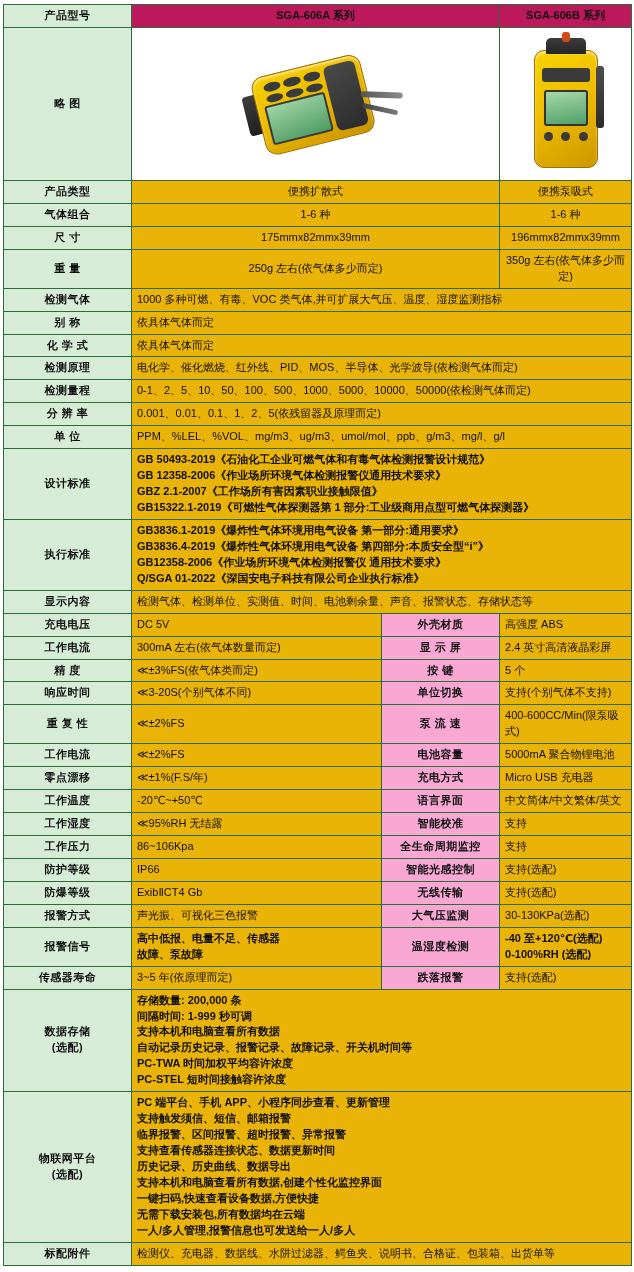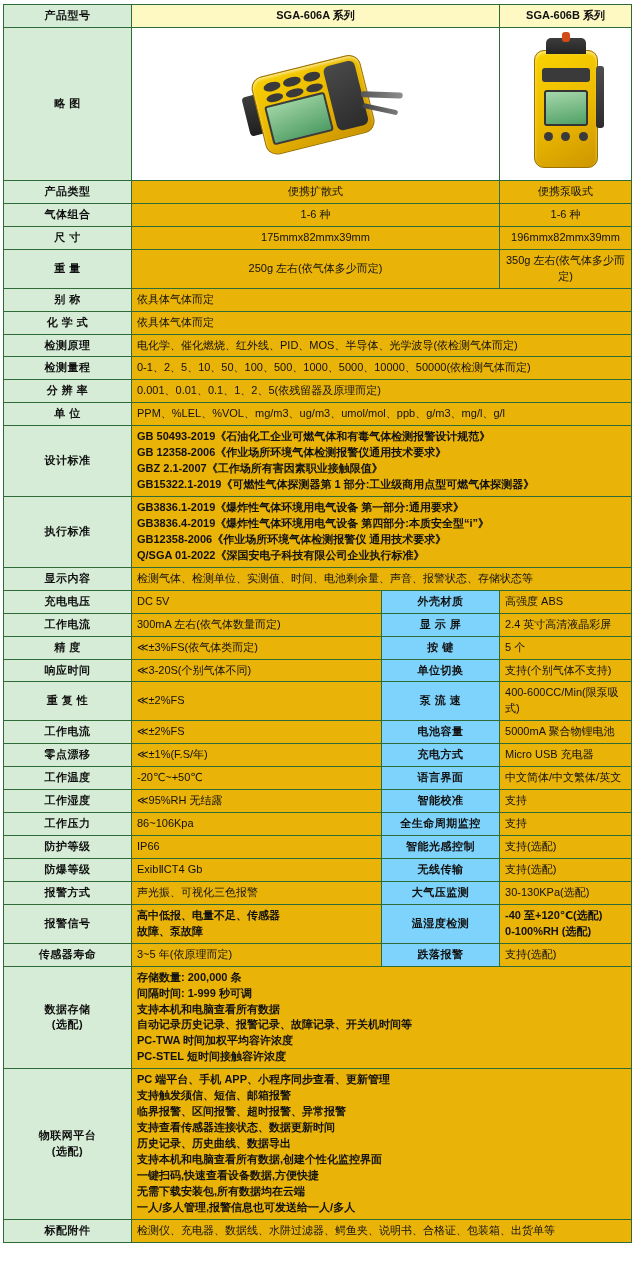--- a/index.html
+++ b/index.html
@@ -31,36 +31,36 @@
   td.lbl {
     background: #d6ecd6;
     text-align: center;
     font-weight: bold;
     color: #14401c;
     width: 128px;
     font-size: 12px;
     letter-spacing: 0.5px;
   }
   td.lbl2 {
-    background: #7dd3fc;
+    background: #f9a8d4;
     text-align: center;
     font-weight: bold;
     color: #14401c;
     width: 118px;
     font-size: 12px;
     letter-spacing: 0.5px;
   }
   td.val {
     background: #eab308;
     text-align: left;
     padding-left: 8px;
   }
   td.center { text-align: center; }
   td.head {
-    background: #fef9c3;
+    background: #be185d;
     text-align: center;
     font-weight: bold;
     color: #14401c;
     font-size: 12.5px;
   }
   td.multi {
     text-align: left;
     padding: 5px 8px;
     line-height: 1.65;
   }
@@ -284,20 +284,24 @@
         <td class="lbl">尺    寸</td>
         <td class="val center" colspan="2">175mmx82mmx39mm</td>
         <td class="val center">196mmx82mmx39mm</td>
       </tr>
       <tr>
         <td class="lbl">重    量</td>
         <td class="val center" colspan="2">250g 左右(依气体多少而定)</td>
         <td class="val center">350g 左右(依气体多少而定)</td>
       </tr>
 
+      <tr>
+        <td class="lbl">检测气体</td>
+        <td class="val" colspan="3">1000 多种可燃、有毒、VOC 类气体,并可扩展大气压、温度、湿度监测指标</td>
+      </tr>
       <tr>
         <td class="lbl">别    称</td>
         <td class="val" colspan="3">依具体气体而定</td>
       </tr>
       <tr>
         <td class="lbl">化 学 式</td>
         <td class="val" colspan="3">依具体气体而定</td>
       </tr>
       <tr>
         <td class="lbl">检测原理</td>

